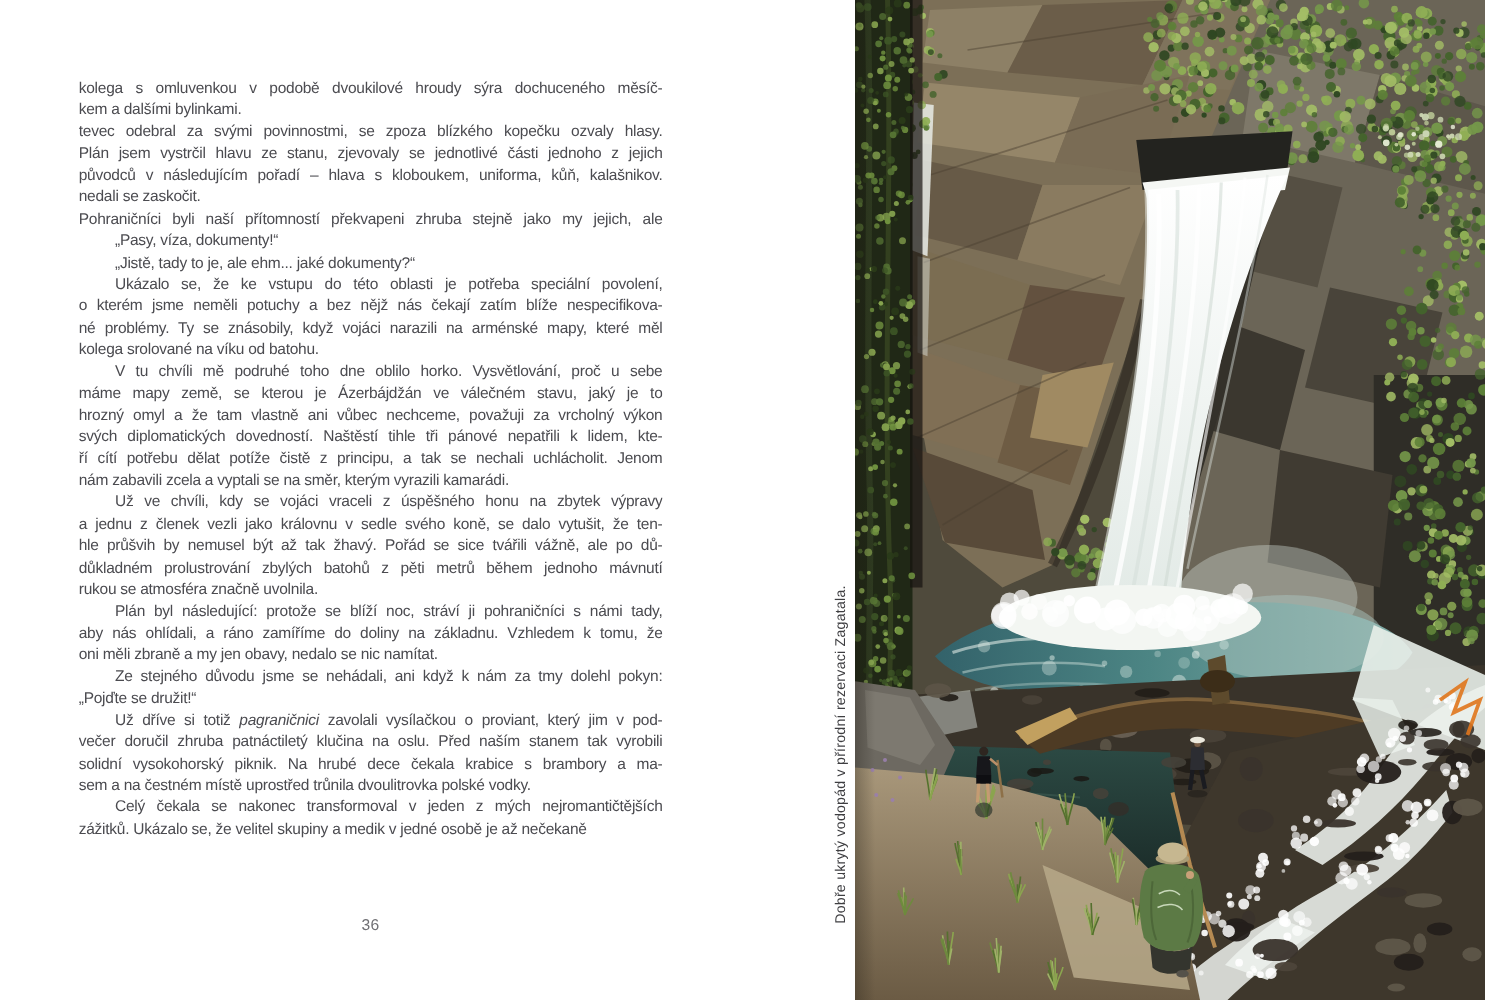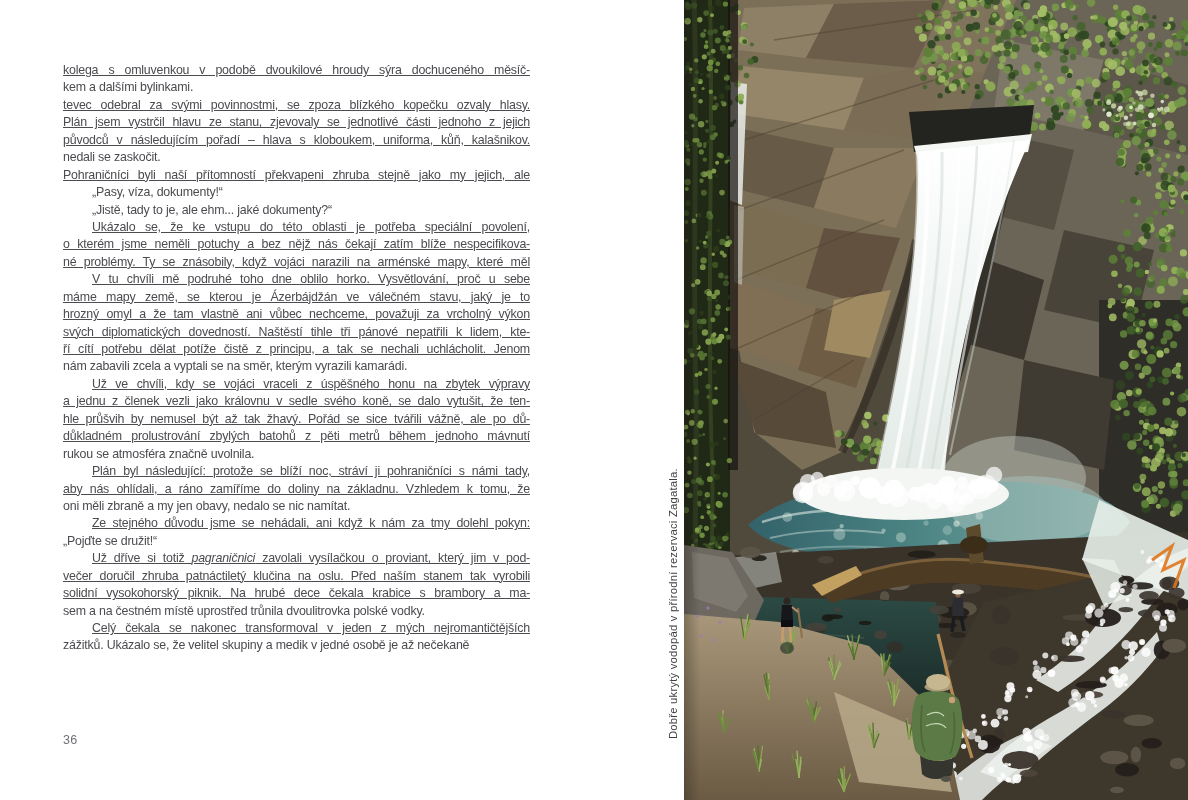--- a/index.html
+++ b/index.html
@@ -10,25 +10,25 @@
   }
   .spread{position:absolute;inset:0;}
   .page-left{position:absolute;left:0;top:0;width:684px;height:800px;background:var(--pagebg,#fff);}
   .text-block{
     position:absolute;left:63px;top:62px;width:467px;
     color:var(--ink,#4b4b50);
     font-size:12.4px;line-height:17.45px;letter-spacing:-0.2px;
   }
   .para{margin:0;}
   .line{text-align:justify;height:17.45px;overflow:hidden;white-space:normal;}
-  .line.j{text-align-last:justify;text-decoration:underline;}
+  .line.j{text-align-last:justify;}
   .line.ind{text-indent:29px;}
   .line i{font-style:italic;}
   .page-number{
-    position:absolute;left:63px;top:733px;width:467px;text-align:left;
+    position:absolute;left:63px;top:733px;width:467px;text-align:center;
     font-size:12.5px;color:var(--pagenum,#707074);letter-spacing:0.3px;
   }
   .photo-caption{
     position:absolute;left:667px;top:739px;
     transform-origin:0 0;transform:rotate(-90deg);
     white-space:nowrap;font-size:11.3px;letter-spacing:0.2px;
     color:var(--caption,#3e3e41);
   }
   .photo{position:absolute;left:684px;top:0;width:504px;height:800px;overflow:hidden;}
   .photo svg{display:block;}
@@ -59,20 +59,21 @@
         <div class="para">
           <div class="line ind">„Pasy, víza, dokumenty!“</div>
         </div>
         <div class="para">
           <div class="line ind">„Jistě, tady to je, ale ehm... jaké dokumenty?“</div>
         </div>
         <div class="para">
           <div class="line j ind">Ukázalo se, že ke vstupu do této oblasti je potřeba speciální povolení,</div>
           <div class="line j">o kterém jsme neměli potuchy a bez nějž nás čekají zatím blíže nespecifikova-</div>
           <div class="line j">né problémy. Ty se znásobily, když vojáci narazili na arménské mapy, které měl</div>
+          <div class="line">kolega srolované na víku od batohu.</div>
         </div>
         <div class="para">
           <div class="line j ind">V tu chvíli mě podruhé toho dne oblilo horko. Vysvětlování, proč u sebe</div>
           <div class="line j">máme mapy země, se kterou je Ázerbájdžán ve válečném stavu, jaký je to</div>
           <div class="line j">hrozný omyl a že tam vlastně ani vůbec nechceme, považuji za vrcholný výkon</div>
           <div class="line j">svých diplomatických dovedností. Naštěstí tihle tři pánové nepatřili k lidem, kte-</div>
           <div class="line j">ří cítí potřebu dělat potíže čistě z principu, a tak se nechali uchlácholit. Jenom</div>
           <div class="line">nám zabavili zcela a vyptali se na směr, kterým vyrazili kamarádi.</div>
         </div>
         <div class="para">

